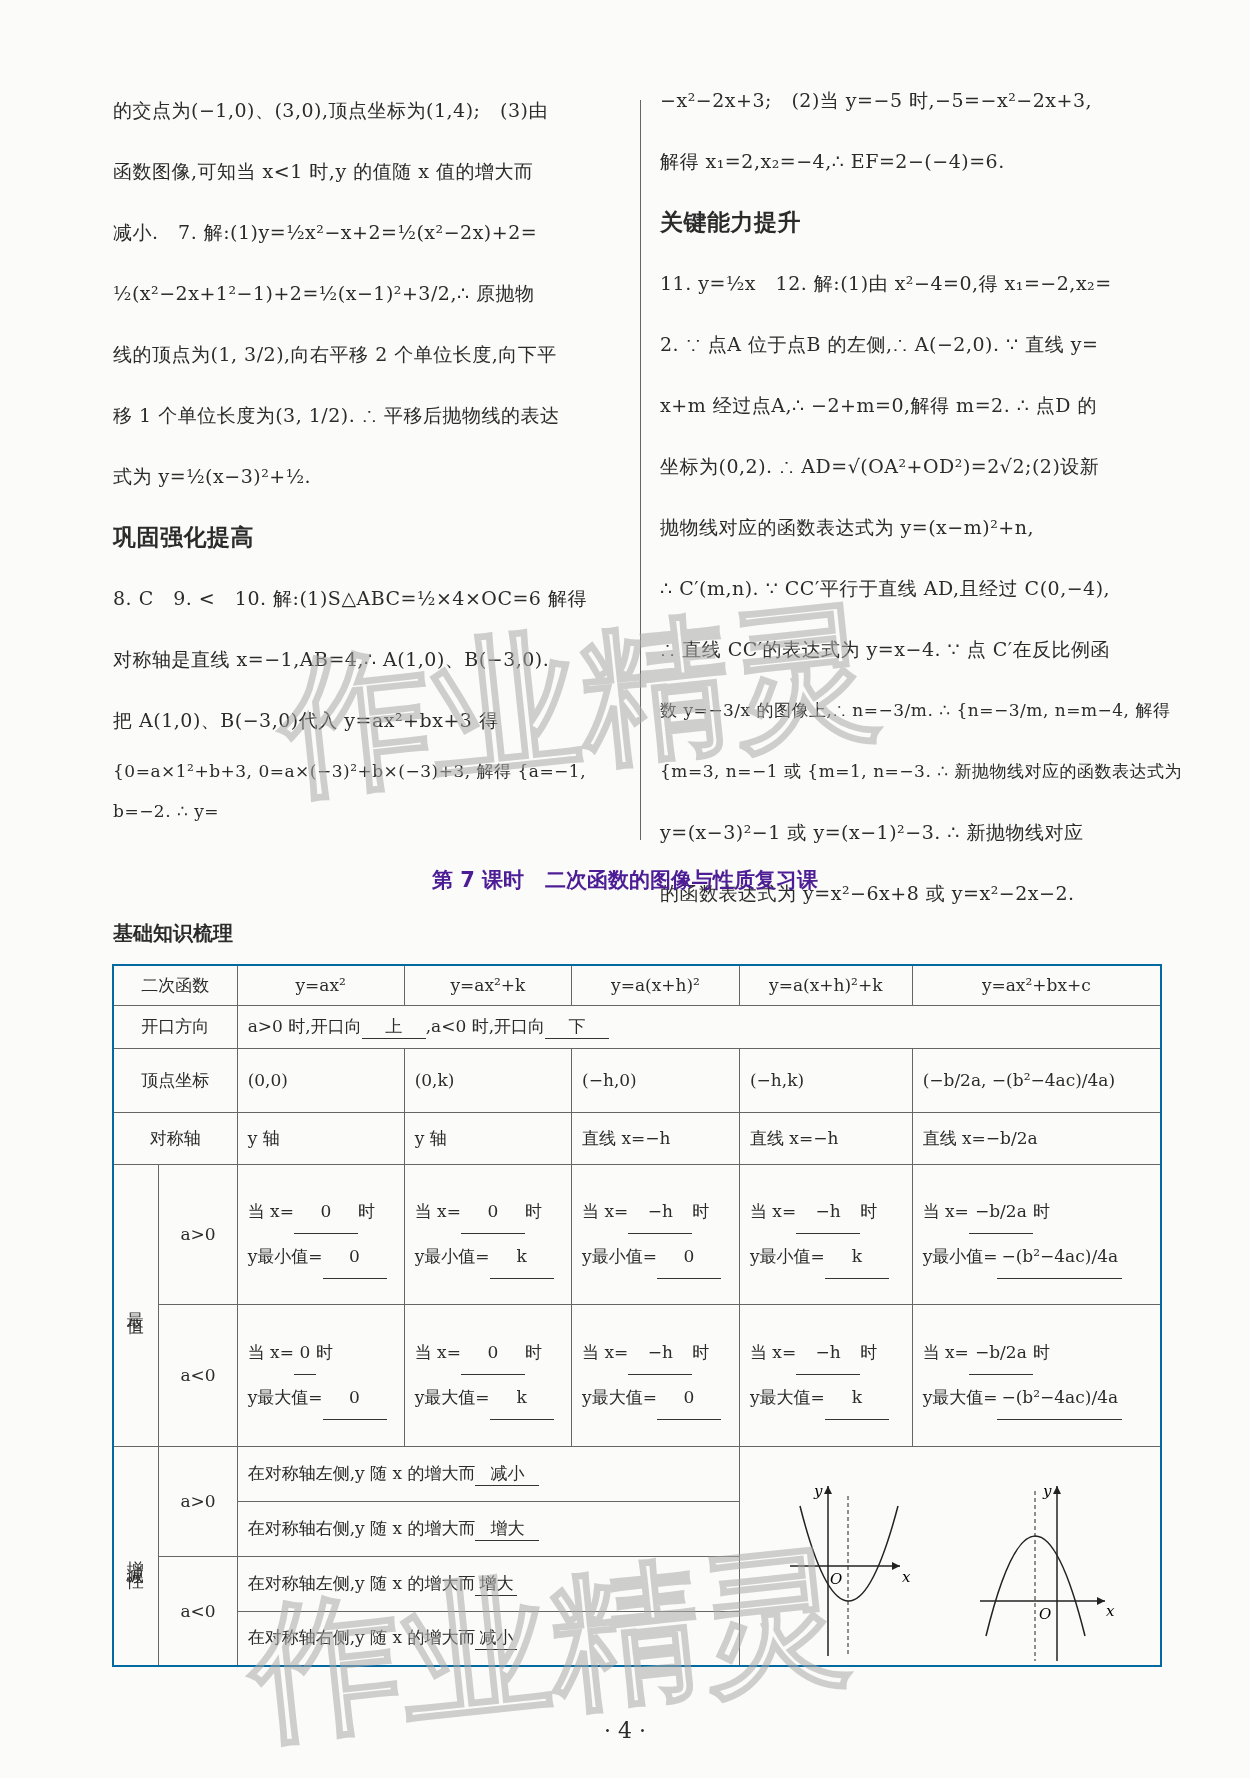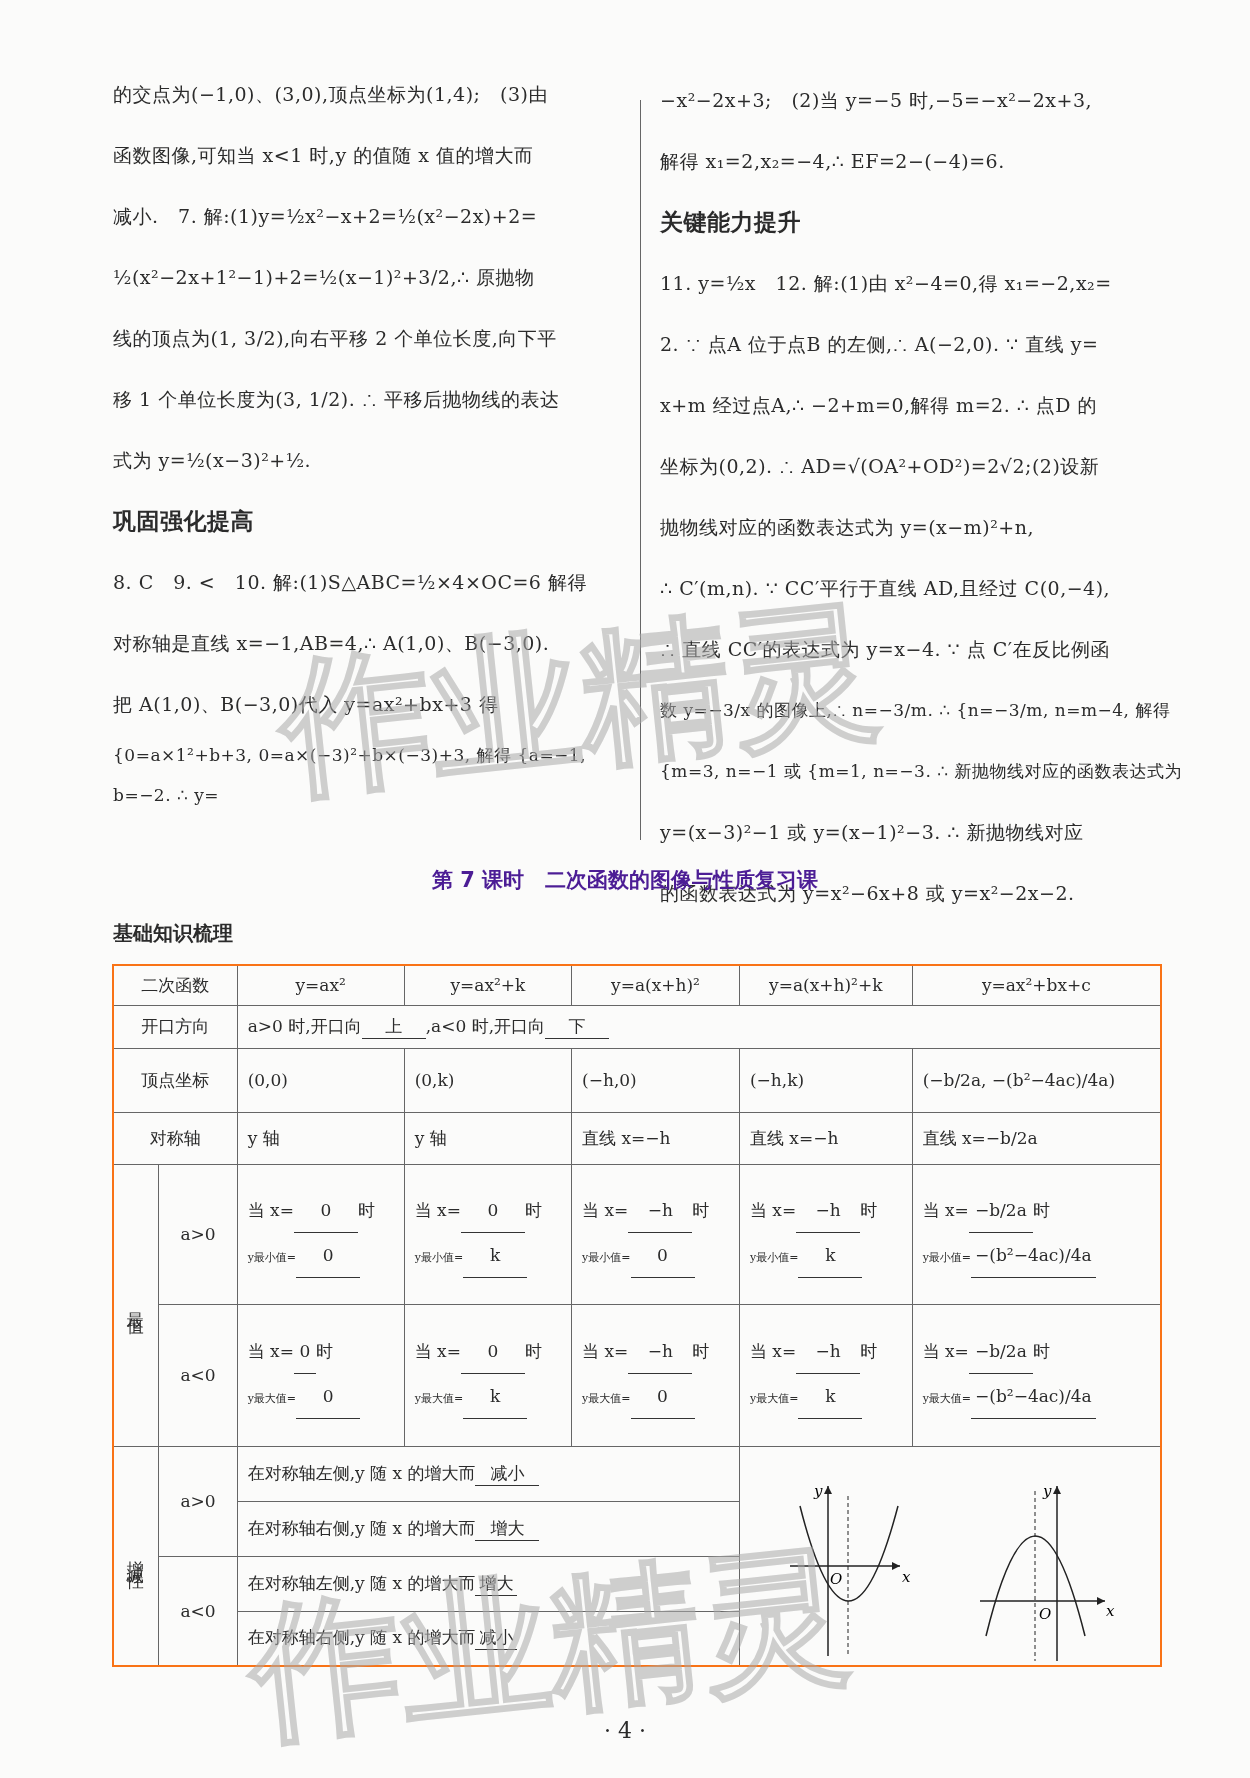--- a/index.html
+++ b/index.html
@@ -1,32 +1,32 @@
 <!DOCTYPE html>
 <html><head>
 <meta charset="utf-8">
 <style>
   html,body{margin:0;padding:0;}
   body{width:1250px;height:1778px;background:#fbfbfa;position:relative;overflow:hidden;
        font-family:"DejaVu Serif","Liberation Serif",serif;color:#2b2b2b;}
-  .col{position:absolute;top:64px;font-size:19px;line-height:61px;letter-spacing:0.5px;}
+  .col{position:absolute;top:80px;font-size:19px;line-height:61px;letter-spacing:0.5px;}
   .col.left{left:113px;width:500px;}
   .col.right{left:660px;width:500px;}
   .divider{position:absolute;left:640px;top:100px;width:1px;height:740px;background:#666;}
   .ln{white-space:nowrap;height:61px;position:relative;}
   .heading{font-family:"DejaVu Sans","Liberation Sans",sans-serif;font-weight:bold;font-size:23px;}
   .title{position:absolute;left:0;width:1250px;top:866px;text-align:center;
          font-family:"DejaVu Sans","Liberation Sans",sans-serif;font-weight:bold;font-size:21px;color:#4c1d95;}
   .section-label{position:absolute;left:113px;top:920px;font-family:"DejaVu Sans","Liberation Sans",sans-serif;font-weight:bold;font-size:20px;}
   table.summary{position:absolute;left:112px;top:964px;width:1050px;border-collapse:collapse;
-     border:2px solid #f97316;font-size:17px;}
+     border:2px solid #0369a1;font-size:17px;}
   table.summary td{border:1px solid #666;padding:4px 10px;vertical-align:middle;}
   .c{text-align:center;}
   .blank{display:inline-block;min-width:56px;border-bottom:1px solid #333;text-align:center;padding:0 4px;}
-  .small{font-size:11px;}
+  .small{font-size:17px;}
   .vert{writing-mode:vertical-rl;text-align:center;letter-spacing:6px;}
   .cell-stack div{line-height:44px;}
   .graphs{position:relative;height:180px;}
   .watermark{position:absolute;font-family:"DejaVu Sans","Liberation Sans",sans-serif;font-size:150px;font-weight:bold;
      color:transparent;-webkit-text-stroke:2px #aaa;opacity:0.55;pointer-events:none;transform:rotate(-6deg);}
   .pagenum{position:absolute;left:0;width:1250px;top:1718px;text-align:center;font-size:22px;}
 </style>
 </head>
 <body>
 

